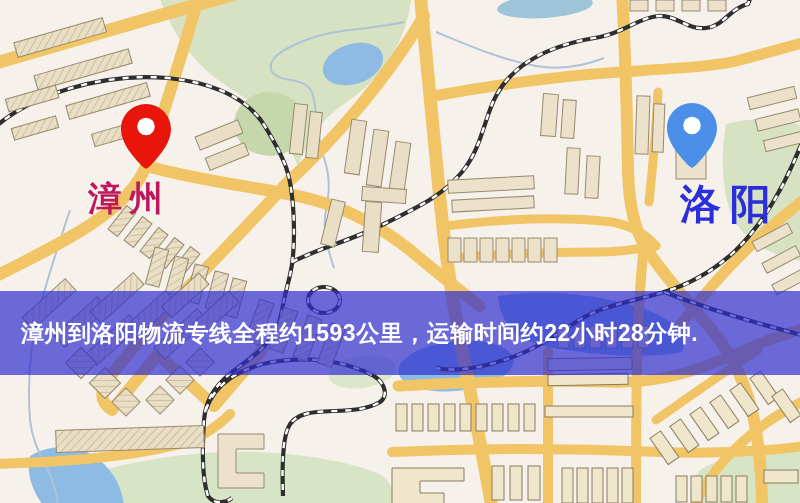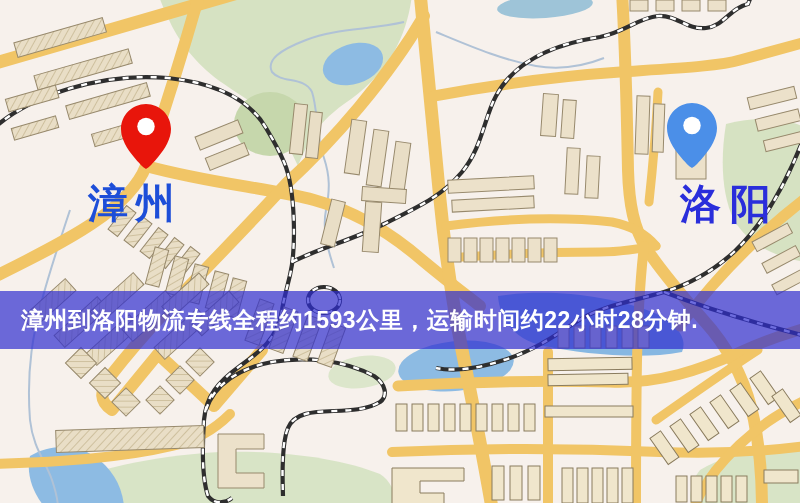--- a/index.html
+++ b/index.html
@@ -1,23 +1,23 @@
 <!DOCTYPE html>
 <html><head>
 <meta charset="utf-8">
 <style>
   html,body{margin:0;padding:0;}
   body{width:800px;height:503px;overflow:hidden;font-family:"Liberation Sans","DejaVu Sans",sans-serif;}
   #stage{position:relative;width:800px;height:503px;background:#f7f1ec;overflow:hidden;}
   #map-svg{position:absolute;left:0;top:0;}
   .pin{position:absolute;}
   .city-label{position:absolute;font-weight:bold;white-space:nowrap;}
-  #origin-label{left:88px;top:176px;font-size:40px;letter-spacing:7px;color:#1d4ed8;}
+  #origin-label{left:88px;top:176px;font-size:34px;letter-spacing:7px;color:#be185d;}
   #dest-label{left:637px;top:177px;font-size:41px;letter-spacing:9px;color:#2a2edb;margin-left:43px;}
-  #info-banner{position:absolute;left:0;top:291px;width:800px;height:58px;
+  #info-banner{position:absolute;left:0;top:291px;width:800px;height:84px;
     background:rgba(47,46,208,0.70);display:flex;align-items:center;}
   #info-banner .banner-text{color:#ffffff;font-size:23px;font-weight:600;
     padding-left:21px;letter-spacing:0.5px;white-space:nowrap;}
 </style>
 </head>
 <body>
 
 <div id="stage">
 
 <svg id="map-svg" width="800" height="503" viewBox="0 0 800 503" aria-hidden="true">

